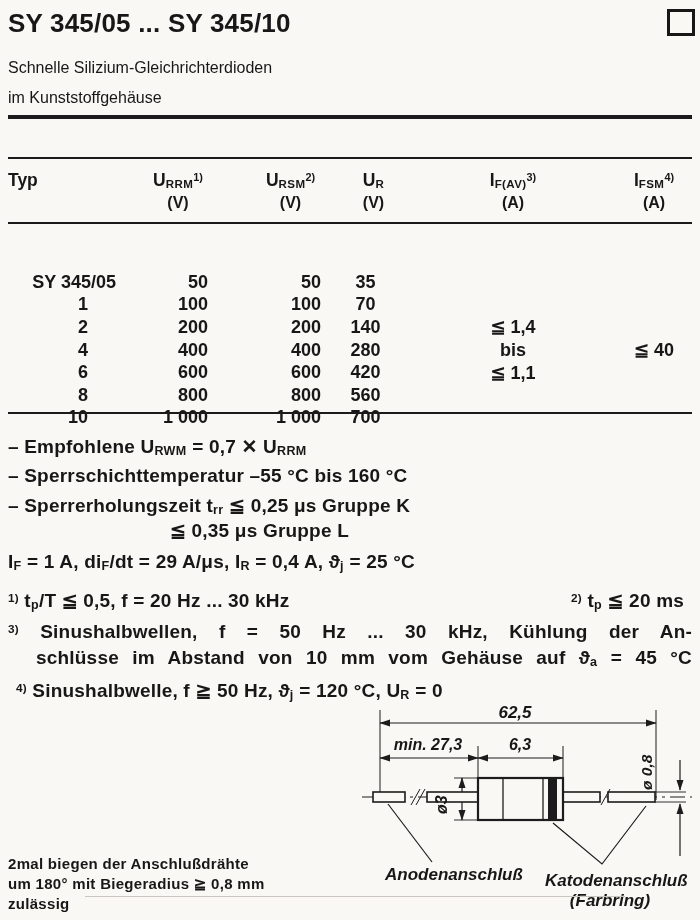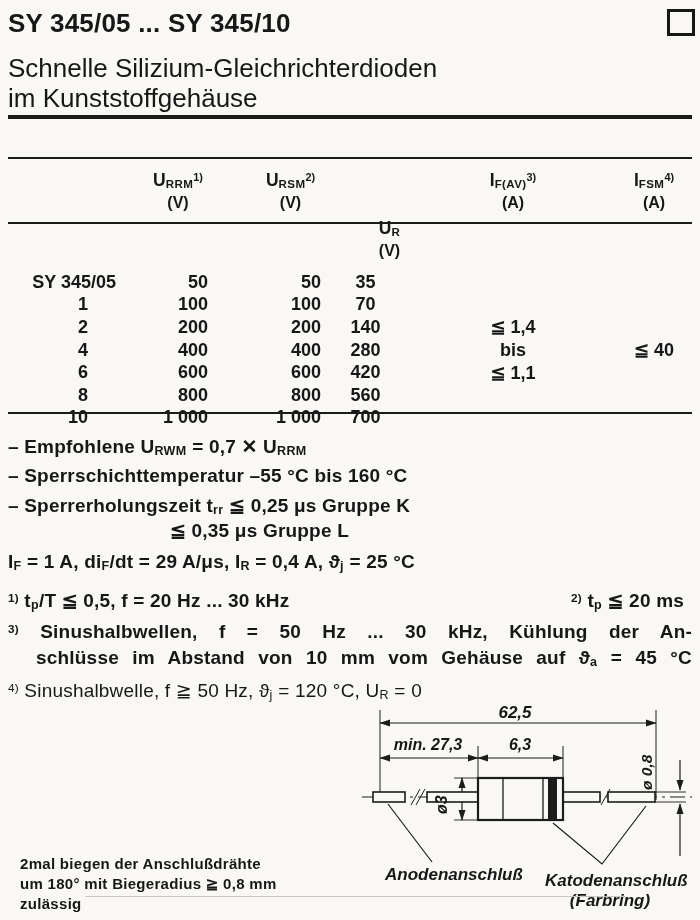--- a/index.html
+++ b/index.html
@@ -4,39 +4,39 @@
 <style>
   html,body{margin:0;padding:0;background:#e8e6e2;}
   #page{
     position:relative;width:700px;height:920px;margin:0 auto;
     background:#f9f8f5;color:#171717;overflow:hidden;
     font-family:"Liberation Sans",sans-serif;
   }
   .abs{position:absolute;}
   
   .title{left:8px;top:8px;font-size:26px;font-weight:800;letter-spacing:.2px;}
-  .subtitle{left:8px;top:53px;font-size:26px;font-weight:400;line-height:30px;}
+  .subtitle{left:8px;top:53px;font-size:16px;font-weight:400;line-height:30px;}
   .sqmark{left:667px;top:9px;width:22px;height:21px;border:3px solid #171717;}
   
   .rule{left:8px;width:684px;background:#1b1b1b;}
   .r1{top:115px;height:4px;}
   .r2{top:157px;height:2px;}
   .r3{top:222px;height:2px;}
   .r4{top:412px;height:2px;}
   .r5{top:896px;left:85px;width:540px;height:1px;background:#c9c6c0;}
   
   .thead{left:8px;top:170px;width:684px;display:flex;font-weight:700;}
   .hcell{display:flex;flex-direction:column;}
   .hsym{font-size:17.5px;height:24px;}
   .hunit{font-size:16px;height:20px;text-align:center;}
   .hc1{width:112px;text-align:left;}
   .hc1 .hunit{text-align:left;}
   .hc2{width:88px;text-align:center;position:relative;left:14px;}
   .hc3{width:113px;text-align:center;position:relative;left:26px;}
-  .hc4{width:89px;text-align:center;position:relative;left:24px;margin-top:48px;}
+  .hc4{width:89px;text-align:center;position:relative;left:8px;}
   .hc5{width:206px;text-align:center;}
   .hc6{width:76px;text-align:center;}
   .tbody{left:8px;top:238px;width:684px;font-size:18px;font-weight:700;margin-top:33px;}
   .trow{display:flex;height:22.6px;align-items:center;}
   .c1{width:112px;text-align:right;box-sizing:border-box;padding-right:4px;}
   .c1.dig{padding-right:32px;}
   .c2{width:88px;text-align:right;}
   .c3{width:113px;text-align:right;}
   .c4{width:89px;text-align:center;}
   .c5{width:206px;text-align:center;}
@@ -45,25 +45,25 @@
   .note{left:8px;width:684px;font-size:19px;font-weight:600;letter-spacing:.2px;white-space:nowrap;}
   .n1{top:435px;}
   .n2{top:465px;}
   .n3{top:494px;}
   .n4{top:519px;padding-left:162px;}
   .cond{top:551px;}
   .f1{top:589px;}
   .f2{top:589px;left:auto;right:16px;width:auto;text-align:right;}
   .f3a{top:621px;font-weight:700;white-space:normal;text-align:justify;text-align-last:justify;}
   .f3b{top:647px;left:36px;width:656px;font-weight:700;white-space:normal;text-align:justify;text-align-last:justify;}
-  .f4{top:679px;font-weight:400;}
+  .f4{top:679px;font-weight:700;margin-left:8px;}
   .sb{font-size:66%;position:relative;top:.14em;letter-spacing:.4px;}
   .sp{font-size:62%;position:relative;top:-.45em;}
   
-  .bend{left:20px;top:854px;font-size:15px;font-weight:700;line-height:20px;letter-spacing:.3px;}
+  .bend{left:8px;top:854px;font-size:15px;font-weight:700;line-height:20px;letter-spacing:.3px;}
   
   .drawing{left:352px;top:688px;}
   svg text{fill:#171717;font-family:"Liberation Sans",sans-serif;font-style:italic;font-weight:600;}
   svg .ln{stroke:#1c1c1c;fill:none;}
 </style>
 </head>
 <body>
 
 <div id="page">
 
@@ -72,20 +72,21 @@
   <div class="abs subtitle">
     <div>Schnelle Silizium-Gleichrichterdioden</div>
     <div>im Kunststoffgehäuse</div>
   </div>
 
   <div class="abs rule r1"></div>
   <div class="abs rule r2"></div>
 
   <div class="abs thead">
     <div class="hcell hc1">
+      <div class="hsym"><span>Typ</span></div>
       <div class="hunit"></div>
     </div>
     <div class="hcell hc2">
       <div class="hsym"><span>U</span><span class="sb">RRM</span><span class="sp">1)</span></div>
       <div class="hunit">(V)</div>
     </div>
     <div class="hcell hc3">
       <div class="hsym"><span>U</span><span class="sb">RSM</span><span class="sp">2)</span></div>
       <div class="hunit">(V)</div>
     </div>

